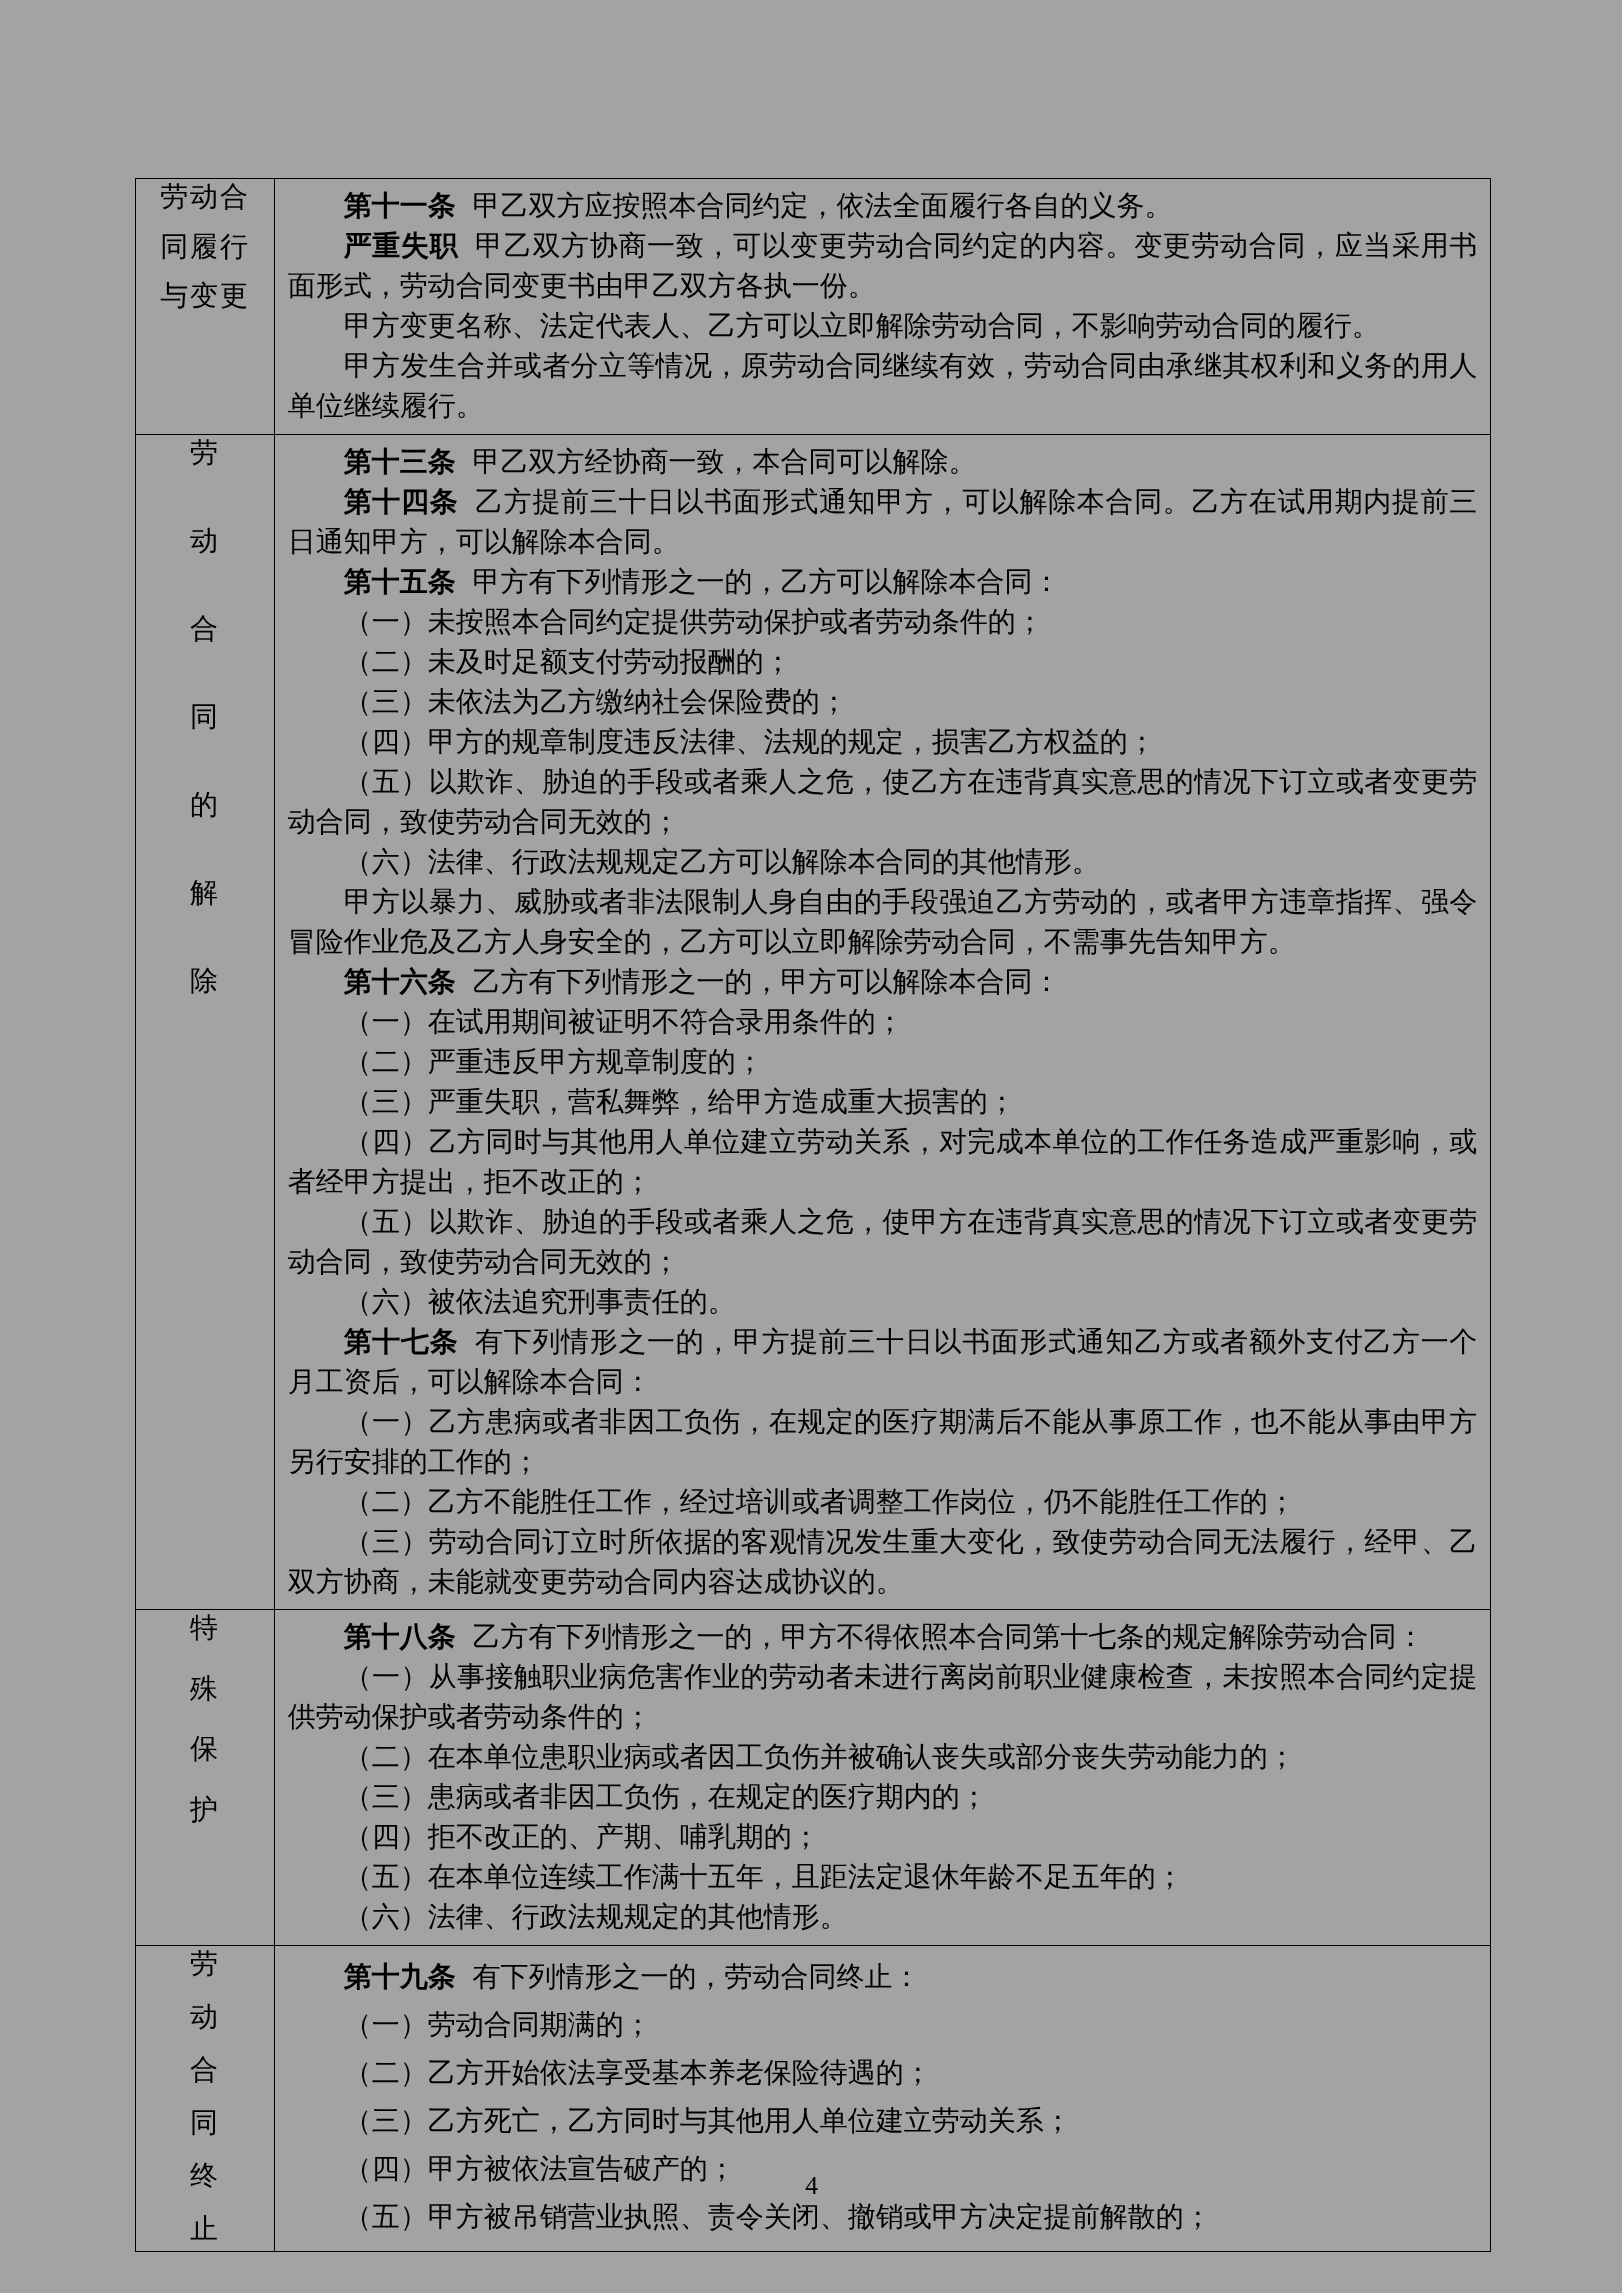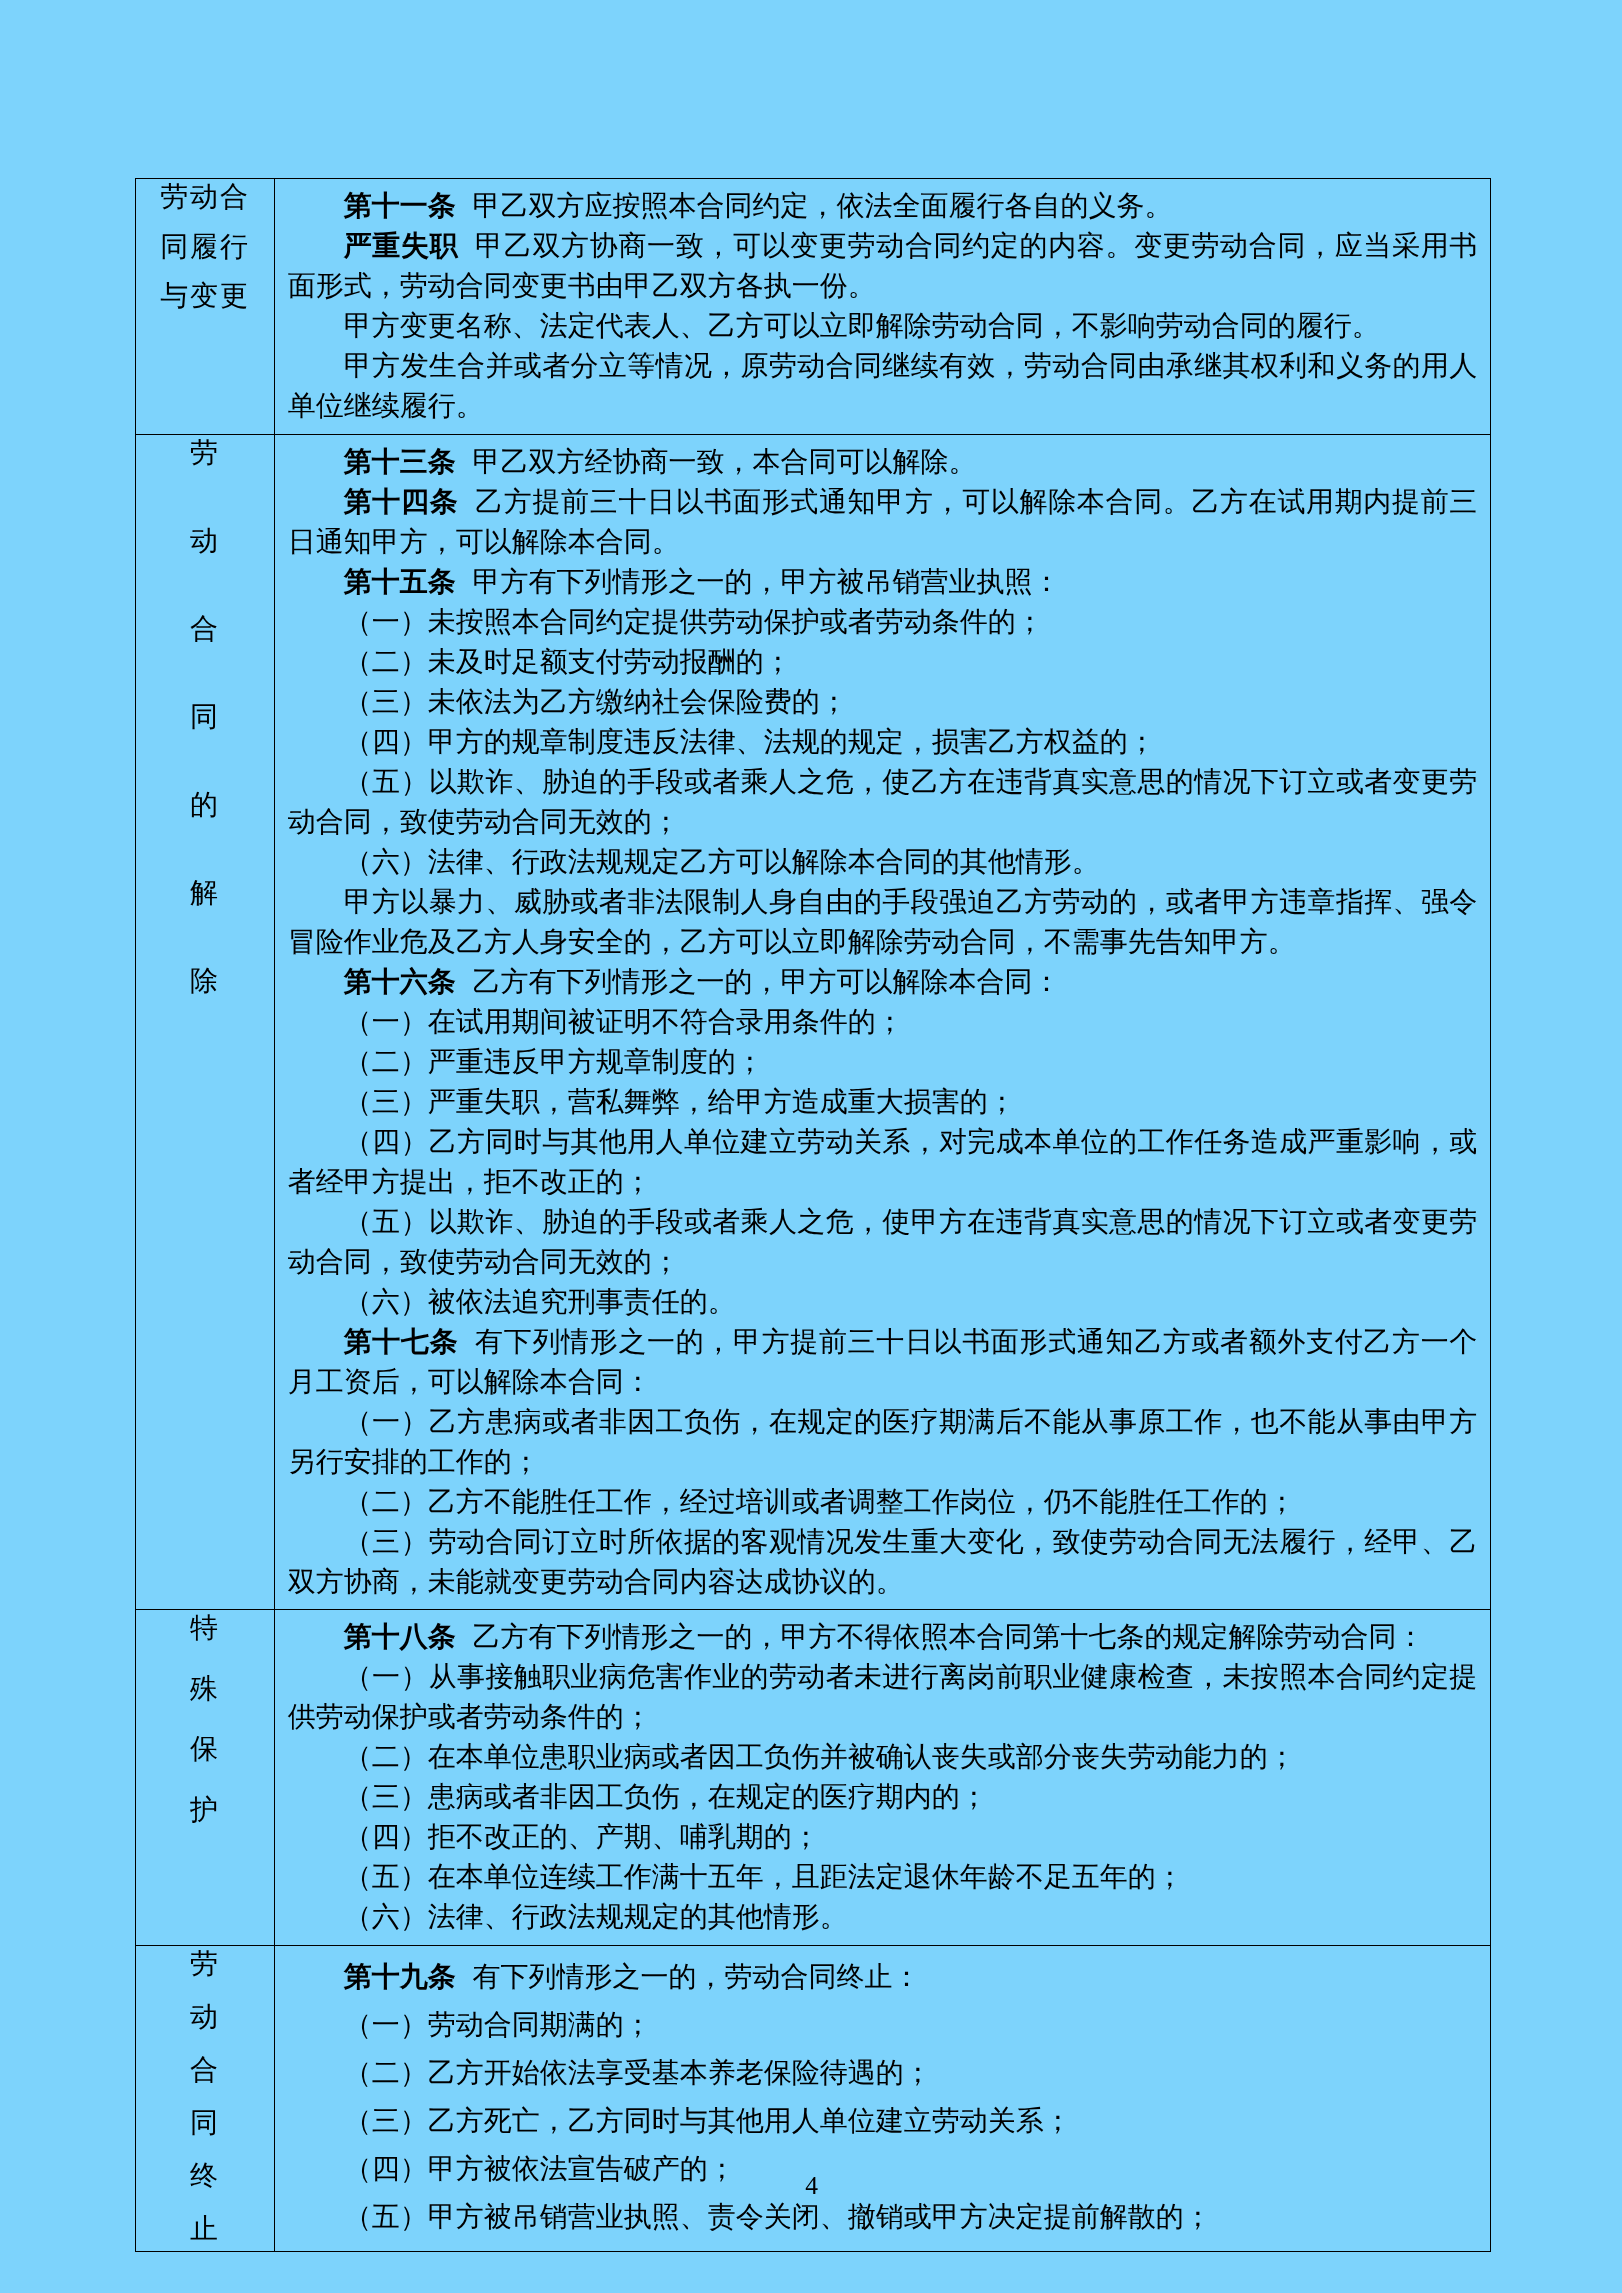--- a/index.html
+++ b/index.html
@@ -4,21 +4,21 @@
 <style>
   html, body {
     margin: 0;
     padding: 0;
     background: #ffffff;
   }
   .page {
     position: relative;
     width: 1623px;
     height: 2294px;
-    background: #7dd3fc;
+    background: #a3a3a3;
     font-family: "Liberation Serif", "DejaVu Serif", serif;
     color: #000000;
   }
   table.contract-table {
     position: absolute;
     left: 135px;
     top: 178px;
     width: 1356px;
     border-collapse: collapse;
     table-layout: fixed;
@@ -112,21 +112,21 @@
               <div class="label-line">合</div>
               <div class="label-line">同</div>
               <div class="label-line">的</div>
               <div class="label-line">解</div>
               <div class="label-line">除</div>
             </div>
           </td>
           <td class="content-cell">
             <p class="para"><b class="lead">第十三条</b><span>甲乙双方经协商一致，本合同可以解除。</span></p>
             <p class="para"><b class="lead">第十四条</b><span>乙方提前三十日以书面形式通知甲方，可以解除本合同。乙方在试用期内提前三日通知甲方，可以解除本合同。</span></p>
-            <p class="para"><b class="lead">第十五条</b><span>甲方有下列情形之一的，甲方被吊销营业执照：</span></p>
+            <p class="para"><b class="lead">第十五条</b><span>甲方有下列情形之一的，乙方可以解除本合同：</span></p>
             <p class="para"><span>（一）未按照本合同约定提供劳动保护或者劳动条件的；</span></p>
             <p class="para"><span>（二）未及时足额支付劳动报酬的；</span></p>
             <p class="para"><span>（三）未依法为乙方缴纳社会保险费的；</span></p>
             <p class="para"><span>（四）甲方的规章制度违反法律、法规的规定，损害乙方权益的；</span></p>
             <p class="para"><span>（五）以欺诈、胁迫的手段或者乘人之危，使乙方在违背真实意思的情况下订立或者变更劳动合同，致使劳动合同无效的；</span></p>
             <p class="para"><span>（六）法律、行政法规规定乙方可以解除本合同的其他情形。</span></p>
             <p class="para"><span>甲方以暴力、威胁或者非法限制人身自由的手段强迫乙方劳动的，或者甲方违章指挥、强令冒险作业危及乙方人身安全的，乙方可以立即解除劳动合同，不需事先告知甲方。</span></p>
             <p class="para"><b class="lead">第十六条</b><span>乙方有下列情形之一的，甲方可以解除本合同：</span></p>
             <p class="para"><span>（一）在试用期间被证明不符合录用条件的；</span></p>
             <p class="para"><span>（二）严重违反甲方规章制度的；</span></p>

